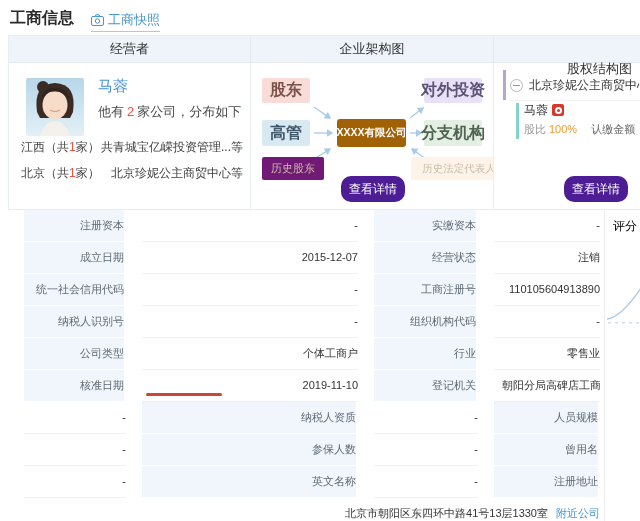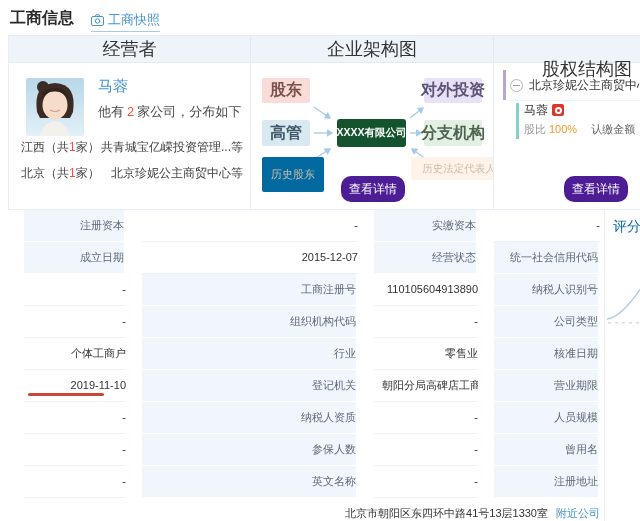--- a/index.html
+++ b/index.html
@@ -8,21 +8,21 @@
 
   
   .page-title{position:absolute;left:10px;top:8px;font-size:16px;font-weight:bold;color:#2b2b2b;}
   .snapshot-link{position:absolute;left:91px;top:11px;display:flex;align-items:center;gap:4px;
                  font-size:13px;color:#4795d1;border-bottom:1px solid #a6cbe7;padding-bottom:2px;cursor:pointer;}
 
   
   .panels{position:absolute;left:8px;top:35px;width:632px;height:175px;box-sizing:border-box;
           border:1px solid #e6edf5;border-right:none;background:#fff;}
   .panel-headers{display:flex;height:26px;background:#eef4fa;border-bottom:1px solid #e3eaf2;}
-  .ph{font-size:18px;color:#333;display:flex;align-items:center;justify-content:center;box-sizing:border-box;}
+  .ph{font-size:13px;color:#333;display:flex;align-items:center;justify-content:center;box-sizing:border-box;}
   .ph1{width:242px;border-right:1px solid #e3eaf2;}
   .ph2{width:243px;border-right:1px solid #e3eaf2;}
   .ph3{flex:1;justify-content:flex-end;padding-right:8px;margin-top:33px;}
   .panel-bodies{display:flex;height:147px;}
   .pb{position:relative;box-sizing:border-box;overflow:hidden;}
   .pb1{width:242px;border-right:1px solid #e8eef5;}
   .pb2{width:243px;border-right:1px solid #e8eef5;}
   .pb3{flex:1;}
 
   
@@ -33,22 +33,22 @@
   .red2{color:#f04f43;}
   .region-row{position:absolute;left:12px;width:222px;display:flex;justify-content:space-between;
               font-size:12px;color:#444;white-space:nowrap;}
   .region-row .companies{color:#3d3d3d;}
 
   
   .node{position:absolute;display:flex;align-items:center;justify-content:center;
         font-size:16px;font-weight:600;border-radius:2px;white-space:nowrap;}
   .n-shareholder{left:11px;top:15px;width:48px;height:25px;background:#f9dcd7;color:#7a524b;}
   .n-exec{left:11px;top:57px;width:48px;height:26px;background:#d9e9f2;color:#41596b;}
-  .n-hist-sh{left:11px;top:94px;width:62px;height:35px;background:#0369a1;color:#ccbba8;font-weight:400;font-size:11px;}
-  .n-company{left:86px;top:56px;width:69px;height:28px;background:#14532d;color:#fff;font-size:10.5px;border-radius:3px;}
+  .n-hist-sh{left:11px;top:94px;width:62px;height:23px;background:#701a75;color:#ccbba8;font-weight:400;font-size:11px;}
+  .n-company{left:86px;top:56px;width:69px;height:28px;background:#a16207;color:#fff;font-size:10.5px;border-radius:3px;}
   .n-invest{left:173px;top:15px;width:58px;height:25px;background:#e9e1f8;color:#5c5375;}
   .n-branch{left:173px;top:57px;width:58px;height:26px;background:#e2efe2;color:#4e6450;font-family:Liberation Mono, monospace;}
   .n-hist-legal{left:160px;top:94px;width:96px;height:23px;background:#fdf3e8;color:#ccbba8;font-weight:400;font-size:10.5px;}
   .arrows{position:absolute;left:0;top:0;}
   .detail-btn{position:absolute;display:flex;align-items:center;justify-content:center;
               width:64px;height:26px;background:#4c1d95;color:#fff;font-size:12px;border-radius:10px;cursor:pointer;}
   .btn-org{left:90px;top:113px;}
   .btn-eq{left:70px;top:113px;}
 
   
@@ -74,21 +74,21 @@
   .cell{height:32px;line-height:30px;font-size:11px;box-sizing:border-box;white-space:nowrap;overflow:hidden;
         border-bottom:1px solid #edf1f6;position:relative;margin-left:16px;}
   .lc{background:#f0f6fb;color:#5e6a76;padding-left:12px;border-bottom-color:#fff;border-right:2px solid #fff;}
   .vc{background:#fff;color:#333;padding-left:8px;}
   .addr-val{grid-column:2 / 5;}
   .near-link{color:#4795d1;margin-left:8px;cursor:pointer;}
   .red-underline{position:absolute;left:4px;top:23px;width:76px;height:3px;background:#c9473a;border-radius:2px;}
 
   
   .side-strip{position:absolute;left:604px;top:210px;width:36px;height:311px;background:#fff;border-left:1px solid #ededed;}
-  .score-label{position:absolute;left:8px;top:8px;font-size:14px;color:#0369a1;white-space:nowrap;}
+  .score-label{position:absolute;left:8px;top:8px;font-size:12px;color:#000000;white-space:nowrap;}
   .score-chart{position:absolute;left:1px;top:52px;}
 </style>
 </head>
 <body>
 
 <div id="app">
 
   <div class="page-title">工商信息</div>
   <div class="snapshot-link">
     <svg width="13" height="12" viewBox="0 0 13 12">
@@ -194,20 +194,21 @@
   <div class="info-table">
 
     <div class="cell lc">注册资本</div>
     <div class="cell vc">-</div>
     <div class="cell lc">实缴资本</div>
     <div class="cell vc">-</div>
 
     <div class="cell lc">成立日期</div>
     <div class="cell vc">2015-12-07</div>
     <div class="cell lc">经营状态</div>
+    <div class="cell vc">注销</div>
 
     <div class="cell lc">统一社会信用代码</div>
     <div class="cell vc">-</div>
     <div class="cell lc">工商注册号</div>
     <div class="cell vc">110105604913890</div>
 
     <div class="cell lc">纳税人识别号</div>
     <div class="cell vc">-</div>
     <div class="cell lc">组织机构代码</div>
     <div class="cell vc">-</div>
@@ -218,21 +219,20 @@
     <div class="cell vc">零售业</div>
 
     <div class="cell lc">核准日期</div>
     <div class="cell vc">
       <span>2019-11-10</span>
       <span class="red-underline"></span>
     </div>
     <div class="cell lc">登记机关</div>
     <div class="cell vc">朝阳分局高碑店工商所</div>
 
-    <div class="cell lc">营业期限</div>
     <div class="cell vc">-</div>
     <div class="cell lc">纳税人资质</div>
     <div class="cell vc">-</div>
 
     <div class="cell lc">人员规模</div>
     <div class="cell vc">-</div>
     <div class="cell lc">参保人数</div>
     <div class="cell vc">-</div>
 
     <div class="cell lc">曾用名</div>

